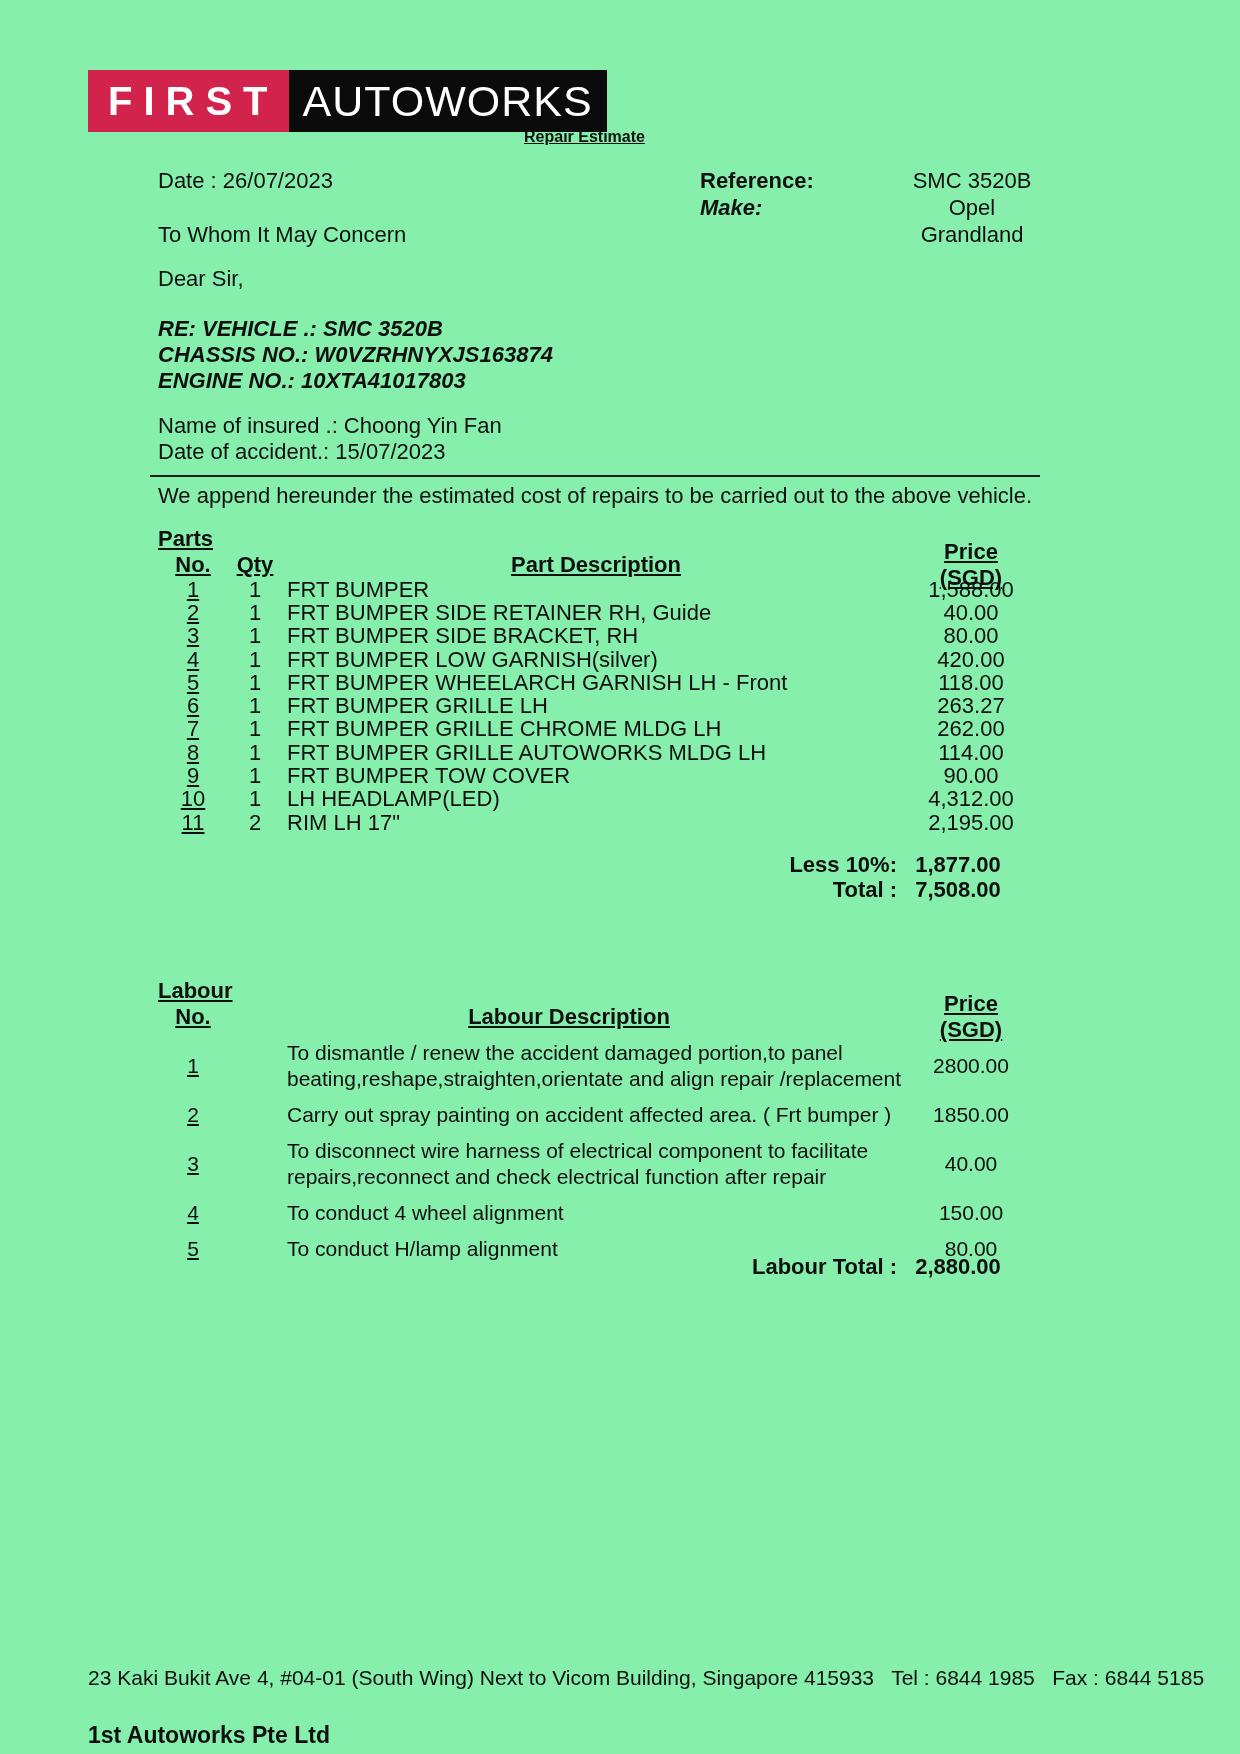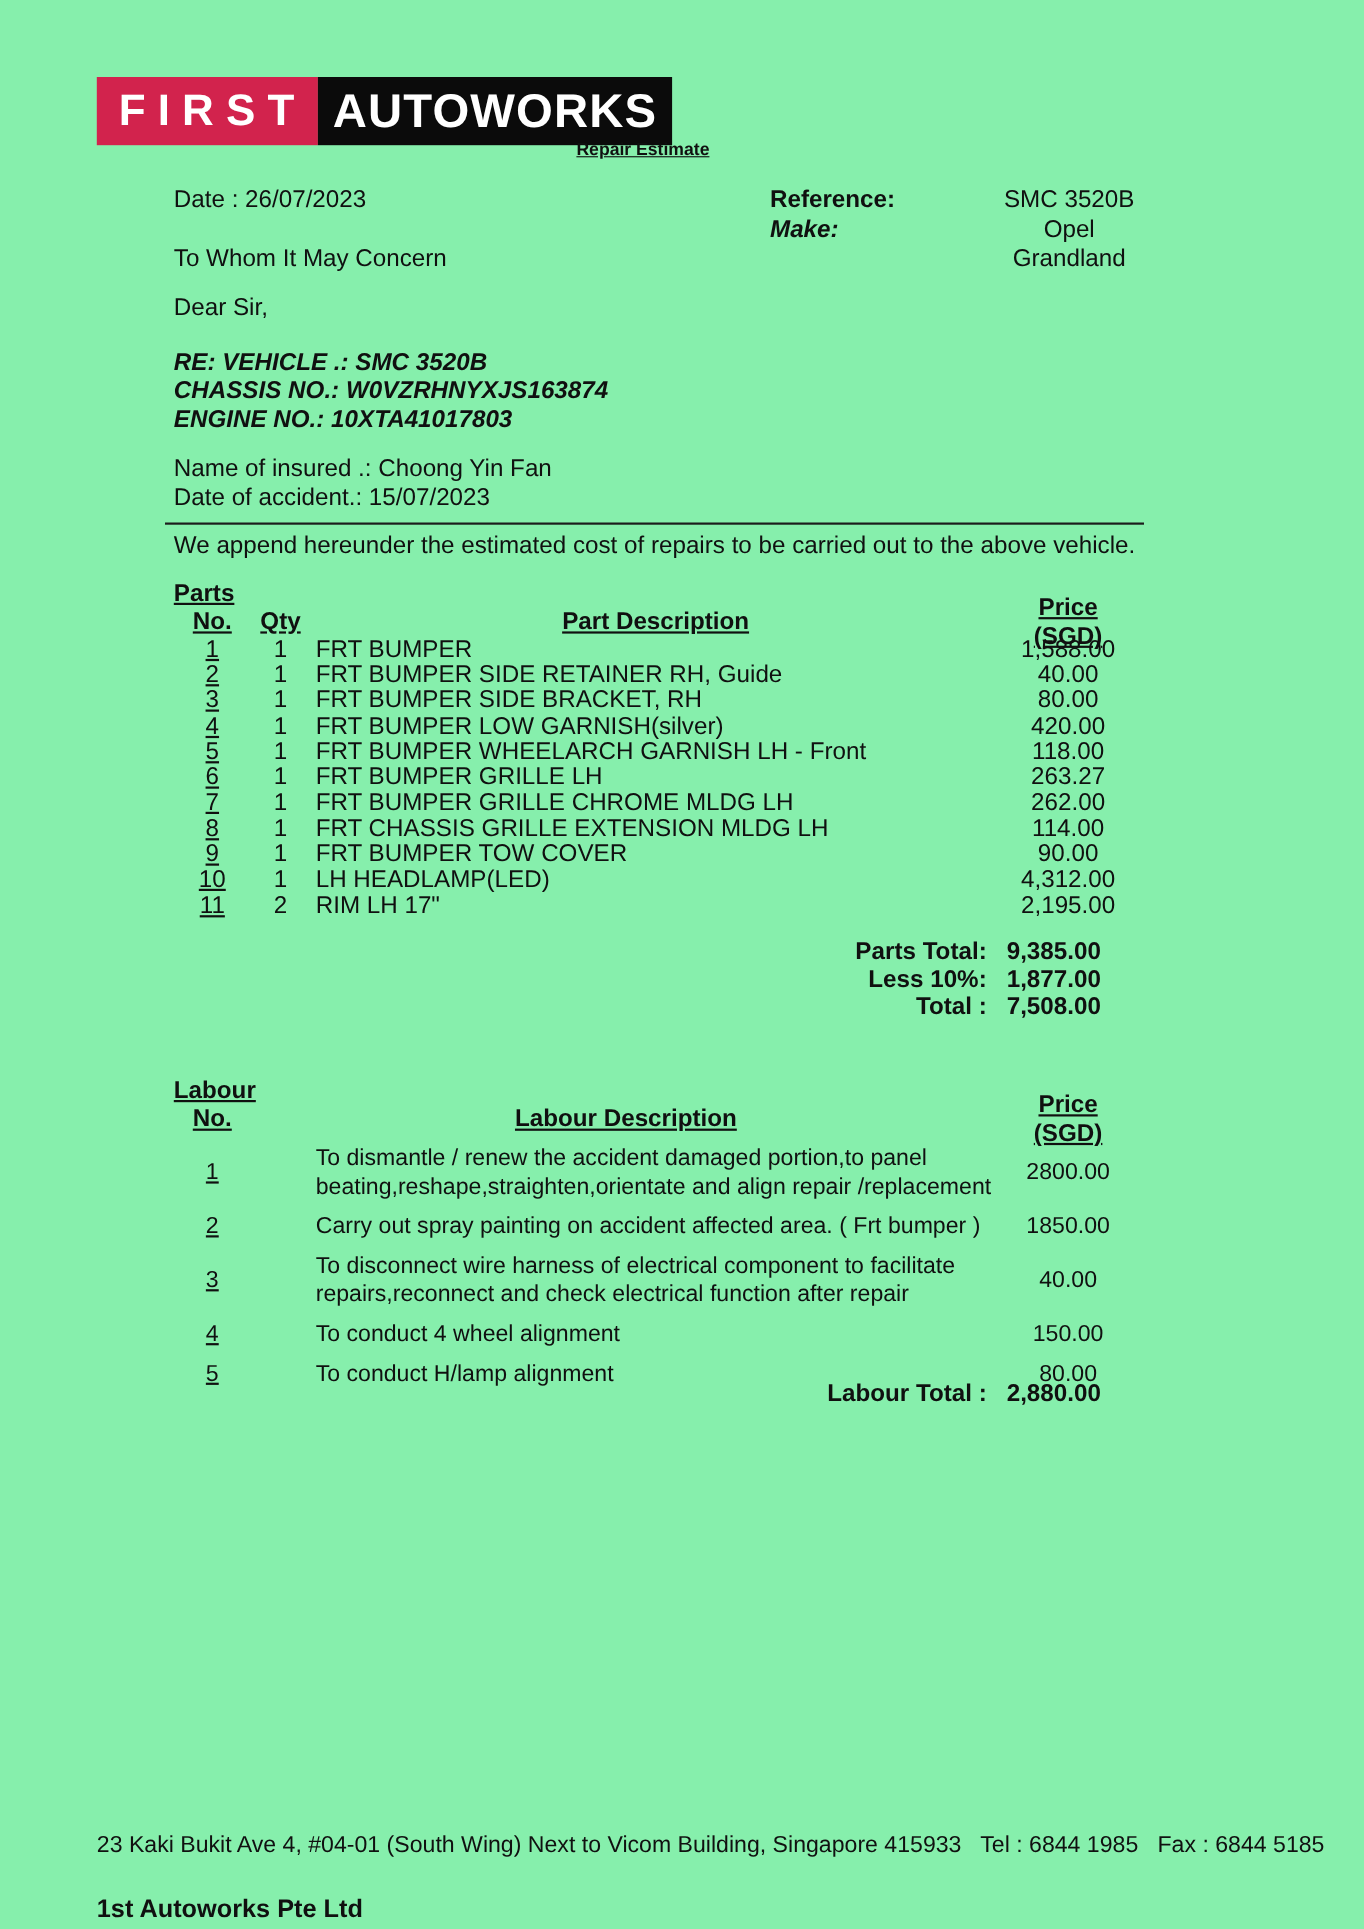--- a/index.html
+++ b/index.html
@@ -14,21 +14,21 @@
   }
   .abs{position:absolute;}
 
   
   .logo{left:88px;top:70px;display:flex;height:62px;}
   .logo-first{
     color:#fff;font-weight:bold;font-size:40px;letter-spacing:11px;
     display:flex;align-items:center;padding:0 10px 0 20px;
   }
   .logo-auto{
-    color:#fff;font-weight:bold;font-size:43px;letter-spacing:1px;
+    color:#fff;font-weight:normal;font-size:43px;letter-spacing:1px;
     display:flex;align-items:center;padding:0 14px;
   }
 
   .doc-title{
     left:524px;top:128px;font-size:16px;font-weight:bold;
     text-decoration:underline;
   }
 
   .t{font-size:22px;line-height:26px;}
   .bi{font-weight:bold;font-style:italic;}
@@ -153,21 +153,21 @@
         <div class="prow">
           <span class="col-no"><span class="u">7</span></span>
           <span class="col-qty">1</span>
           <span class="col-desc">FRT BUMPER GRILLE CHROME MLDG LH</span>
           <span class="col-price">262.00</span>
         </div>
 
         <div class="prow">
           <span class="col-no"><span class="u">8</span></span>
           <span class="col-qty">1</span>
-          <span class="col-desc">FRT CHASSIS GRILLE EXTENSION MLDG LH</span>
+          <span class="col-desc">FRT BUMPER GRILLE AUTOWORKS MLDG LH</span>
           <span class="col-price">114.00</span>
         </div>
 
         <div class="prow">
           <span class="col-no"><span class="u">9</span></span>
           <span class="col-qty">1</span>
           <span class="col-desc">FRT BUMPER TOW COVER</span>
           <span class="col-price">90.00</span>
         </div>
 
@@ -182,24 +182,20 @@
           <span class="col-no"><span class="u">11</span></span>
           <span class="col-qty">2</span>
           <span class="col-desc">RIM LH 17"</span>
           <span class="col-price">2,195.00</span>
         </div>
       </div>
   </div>
 
   <div class="abs tbl" style="top:852px;">
 
-      <div class="trow">
-        <span class="tot-label">Parts Total:</span>
-        <span class="tot-value">9,385.00</span>
-      </div>
 
       <div class="trow">
         <span class="tot-label">Less 10%:</span>
         <span class="tot-value">1,877.00</span>
       </div>
 
       <div class="trow">
         <span class="tot-label">Total :</span>
         <span class="tot-value">7,508.00</span>
       </div>

